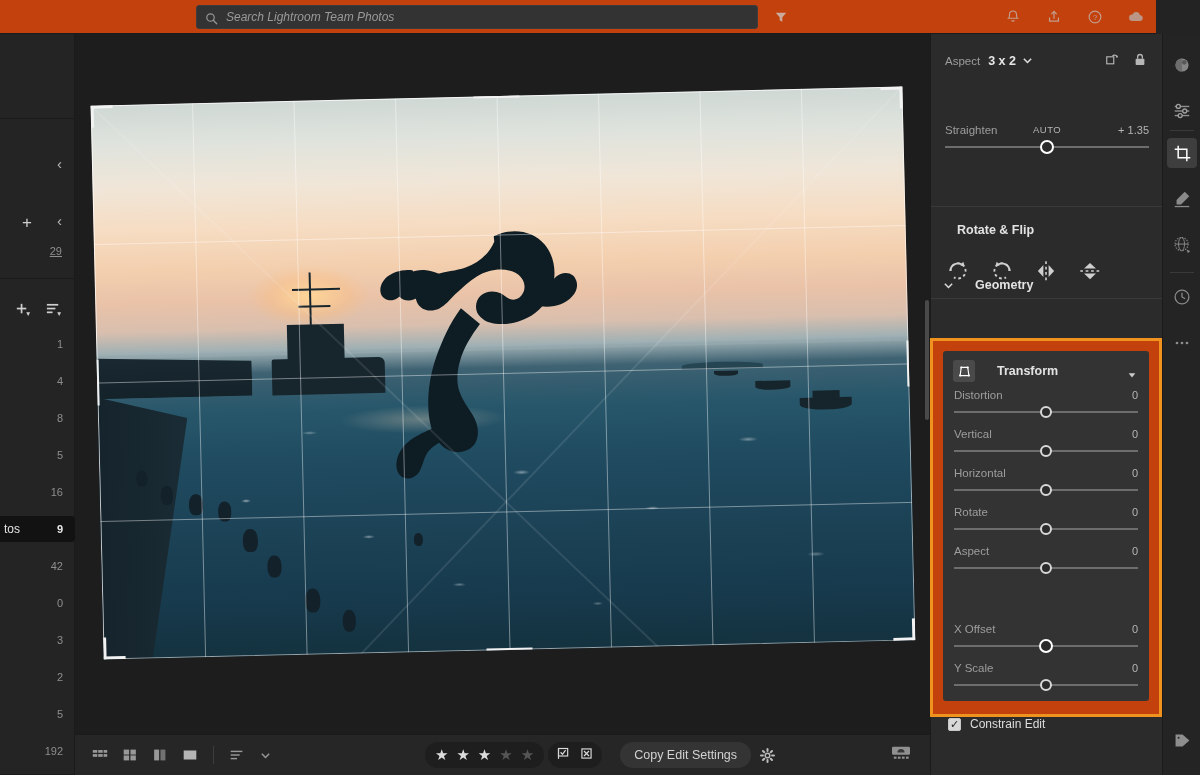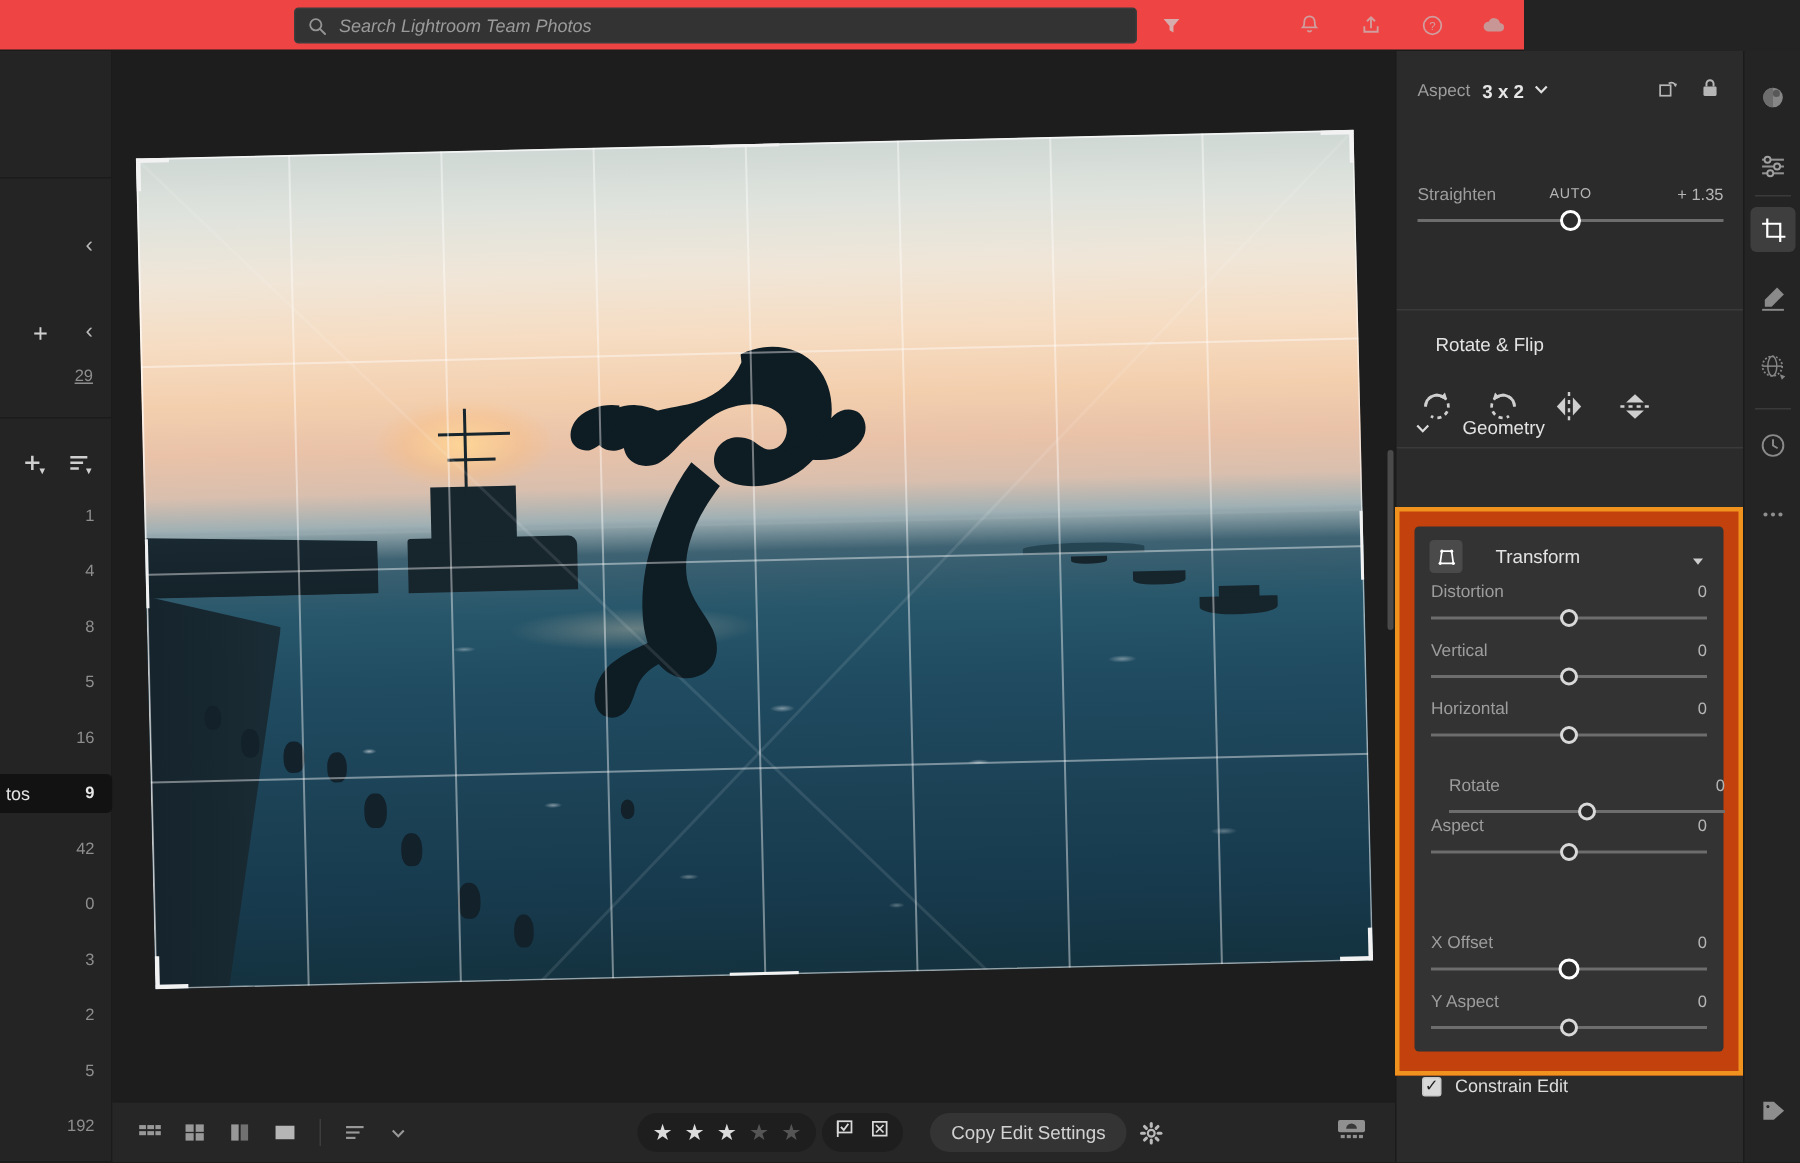--- a/index.html
+++ b/index.html
@@ -6,22 +6,22 @@
   html, body {
     width: 1200px; height: 775px;
     background: #1e1e1e;
     font-family: "Liberation Sans", sans-serif;
     overflow: hidden;
   }
   #app { position: relative; width: 1200px; height: 775px; background: #232323; }
 
   
   #topbar {
-    position: absolute; left: 0; top: 0; width: 1016px; height: 34px;
-    background: #ef4444; border-bottom: 1px solid #1b1b1b;
+    position: absolute; left: 0; top: 0; width: 1156px; height: 34px;
+    background: #c2410c; border-bottom: 1px solid #1b1b1b;
     display: flex; align-items: center;
   }
   #search-wrap {
     position: absolute; left: 196px; top: 5px; width: 562px; height: 24px;
     background: #333; border: 1px solid #3c3c3c; border-radius: 3px;
     display: flex; align-items: center; padding: 0 8px;
   }
   #search-wrap .sicon { width: 13px; height: 13px; margin-right: 8px; opacity: .65; }
   #search-input {
     background: transparent; border: 0; outline: none; flex: 1;
@@ -145,21 +145,21 @@
   #rightpanel {
     position: absolute; left: 930px; top: 34px; width: 232px; height: 741px;
     background: #2b2b2b; border-left: 1px solid #1b1b1b; overflow: hidden;
   }
   #scrollthumb { position: absolute; left: 925px; top: 300px; width: 4px; height: 120px;
     background: #4a4a4a; border-radius: 2px; }
   .rp-row { position: relative; padding: 0 14px; }
   .rp-label { color: #9d9d9d; font-size: 11.5px; }
   .rp-value { color: #e6e6e6; font-size: 12.5px; font-weight: bold; }
   .rp-sep { height: 1px; background: #3a3a3a; margin: 0; }
-  .sec-title { color: #e3e3e3; font-size: 12.5px; font-weight: normal; padding-left: 12px; }
+  .sec-title { color: #e3e3e3; font-size: 12.5px; font-weight: bold; padding-left: 12px; }
 
   .sl-wrap { position: relative; margin: 0 14px; }
   .sl-head { display: flex; justify-content: space-between; align-items: baseline; margin-bottom: 5px; }
   .sl-name { color: #9d9d9d; font-size: 11.5px; }
   .sl-val { color: #b5b5b5; font-size: 11px; }
   .sl-track { position: relative; height: 12px; }
   .sl-track::before { content: ""; position: absolute; left: 0; right: 0; top: 5px; height: 1.5px; background: #6d6d6d; }
   .sl-knob {
     position: absolute; top: 0; width: 12px; height: 12px; margin-left: -6px;
     border: 2px solid #d8d8d8; border-radius: 50%; background: #2b2b2b;
@@ -510,21 +510,21 @@
       <div class="sl-wrap" style="position:absolute; top:116px; left:0; width:206px; margin:0; padding:0 11px;text-align:right;">
         <div class="sl-head">
             <span class="sl-name">Horizontal</span>
             <span class="sl-val">0</span>
           </div>
         <div class="sl-track">
             <span class="sl-knob" style="left:50%;"></span>
           </div>
       </div>
 
-      <div class="sl-wrap" style="position:absolute; top:155px; left:0; width:206px; margin:12px; padding:0 11px;">
+      <div class="sl-wrap" style="position:absolute; top:155px; left:0; width:206px; margin:0; padding:0 11px;">
         <div class="sl-head">
             <span class="sl-name">Rotate</span>
             <span class="sl-val">0</span>
           </div>
         <div class="sl-track">
             <span class="sl-knob" style="left:50%;"></span>
           </div>
       </div>
 
       <div class="sl-wrap" style="position:absolute; top:194px; left:0; width:206px; margin:0; padding:0 11px;">
@@ -543,21 +543,21 @@
             <span class="sl-name">X Offset</span>
             <span class="sl-val">0</span>
           </div>
         <div class="sl-track">
             <span class="sl-knob big" style="left:50%;"></span>
           </div>
       </div>
 
       <div class="sl-wrap" style="position:absolute; top:311px; left:0; width:206px; margin:0; padding:0 11px;">
         <div class="sl-head">
-            <span class="sl-name">Y Aspect</span>
+            <span class="sl-name">Y Scale</span>
             <span class="sl-val">0</span>
           </div>
         <div class="sl-track">
             <span class="sl-knob" style="left:50%;"></span>
           </div>
       </div>
     </div>
   </div>
 
   <div id="constrain-row">

